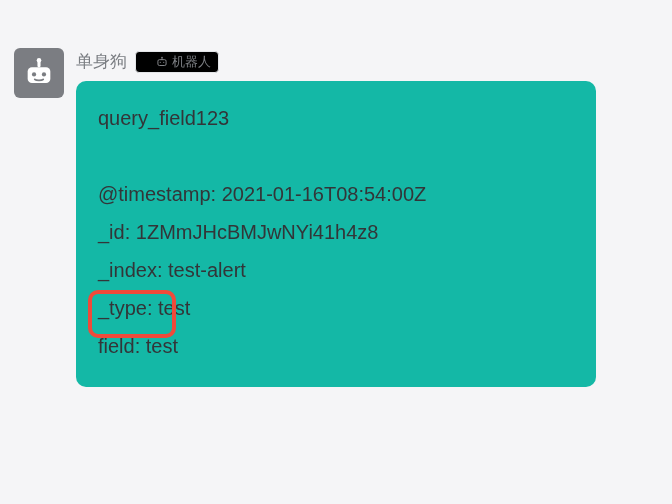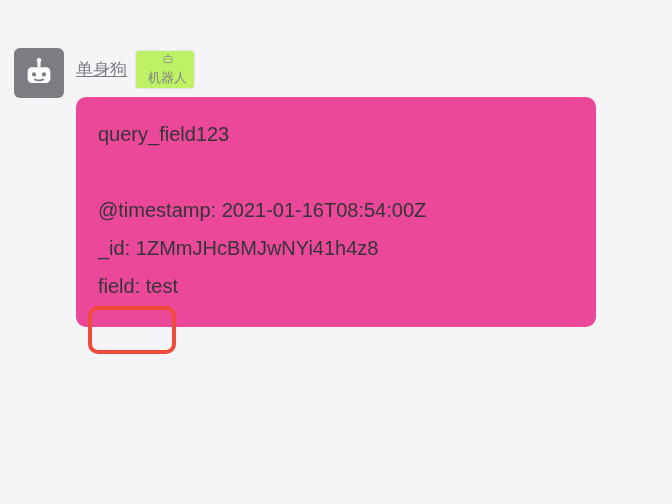--- a/index.html
+++ b/index.html
@@ -34,37 +34,35 @@
     .header-line {
       display: flex;
       align-items: center;
       gap: 8px;
       margin-bottom: 8px;
       padding-top: 2px;
     }
     .sender-name {
       color: #7a7d82;
       font-size: 17px;
-      text-decoration: underline;
     }
     .bot-tag {
       display: inline-flex;
       align-items: center;
       gap: 3px;
-      background: #bef264;
+      background: #000000;
       border: 1px solid #e3e5e8;
       border-radius: 4px;
-      padding: 1px 7px 1px 12px;
+      padding: 1px 7px 1px 19px;
       font-size: 13px;
       color: #7e8085;
-      flex-direction: column;
     }
     .bot-tag svg { width: 14px; height: 14px; }
     .bubble {
-      background: #ec4899;
+      background: #14b8a6;
       border-radius: 10px;
       padding: 18px 22px 22px 22px;
       max-width: 520px;
       position: relative;
     }
     .bubble-line {
       color: #333538;
       font-size: 20px;
       line-height: 38px;
       white-space: nowrap;
@@ -107,17 +105,19 @@
           <circle cx="15" cy="12.5" r="1" fill="#8a8c90"></circle>
         </svg>
         <span>机器人</span>
       </span>
     </div>
     <div class="bubble">
       <div class="bubble-line">query_field123</div>
       <div class="spacer"></div>
       <div class="bubble-line">@timestamp: 2021-01-16T08:54:00Z</div>
       <div class="bubble-line">_id: 1ZMmJHcBMJwNYi41h4z8</div>
+      <div class="bubble-line">_index: test-alert</div>
+      <div class="bubble-line">_type: test</div>
       <div class="bubble-line">field: test</div>
       <div class="highlight-box"></div>
     </div>
   </div>
 </div>
 
 </body></html>

